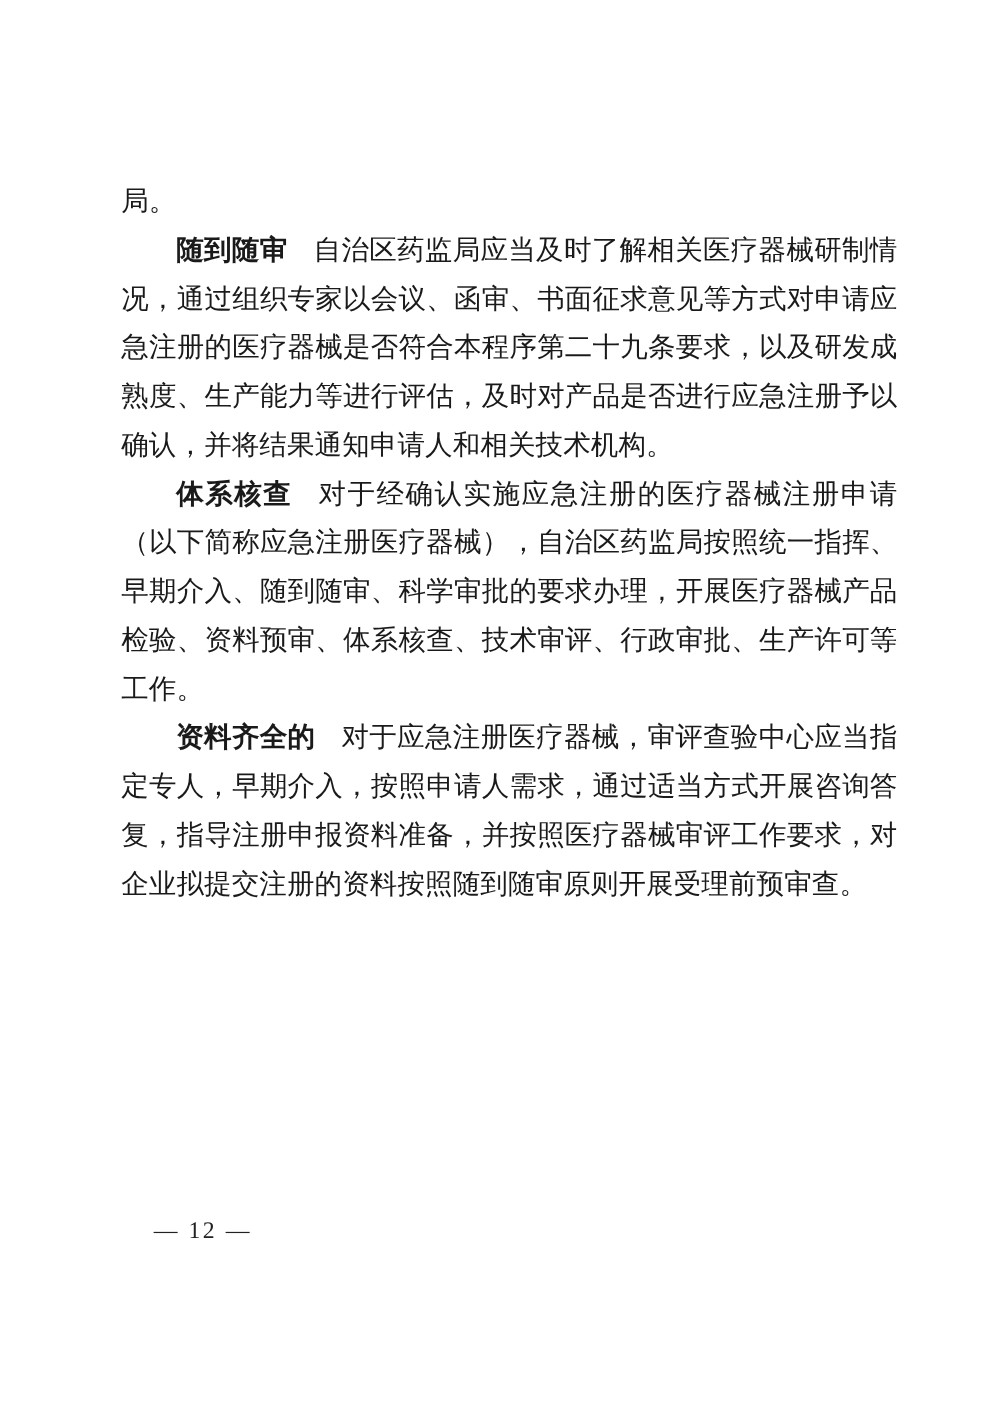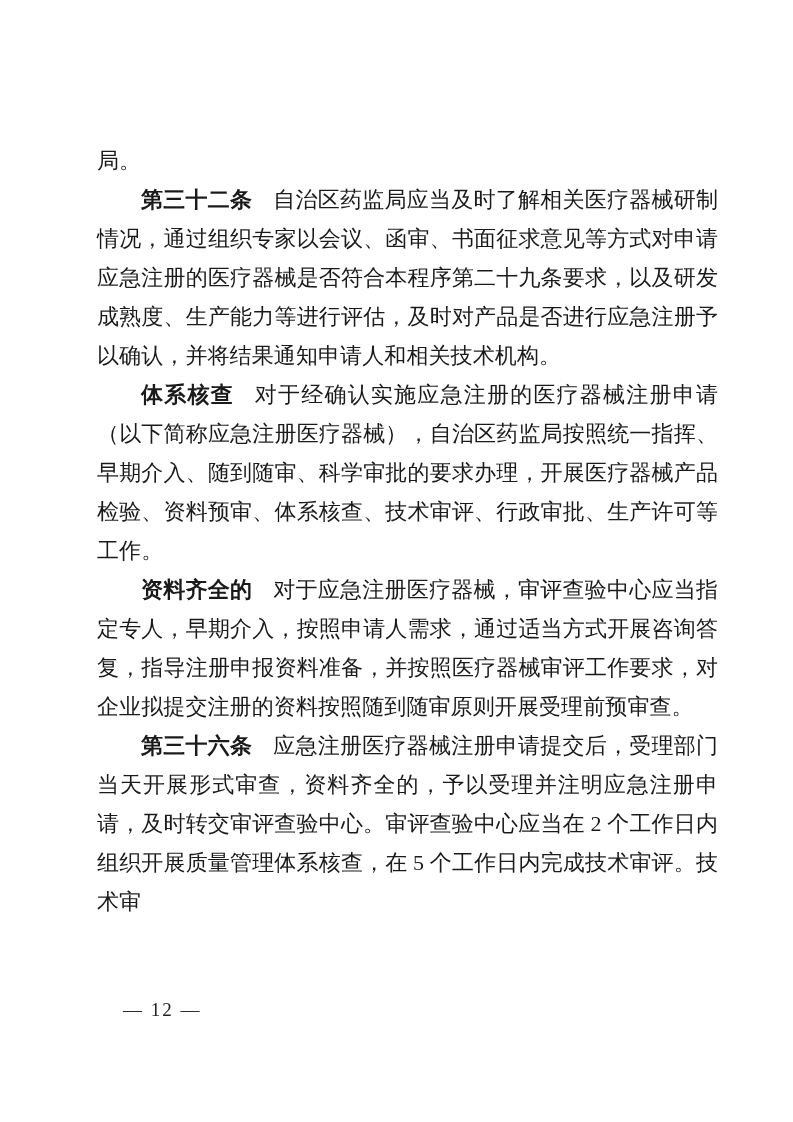--- a/index.html
+++ b/index.html
@@ -42,41 +42,40 @@
     font-weight: 700;
     margin-right: 0.95em;
   }
   .article-head:empty {
     display: none;
     margin-right: 0;
   }
   .footer {
     position: absolute;
     left: 123px;
-    top: 999px;
+    top: 974px;
     font-size: 19px;
     line-height: 22px;
     color: #222222;
     letter-spacing: 2px;
     white-space: pre;
   }
 </style>
 </head>
 <body>
 
 <div class="page">
   <div class="content">
 
     <p class="para no-indent"><span>局。</span></p>
 
-    <p class="para"><span class="article-head">第三十二条</span><span>自治区药监局应当及时了解相关医疗器械研制情况，通过组织专家以会议、函审、书面征求意见等方式对申请应急注册的医疗器械是否符合本程序第二十九条要求，以及研发成熟度、生产能力等进行评估，及时对产品是否进行应急注册予以确认，并将结果通知申请人和相关技术机构。</span></p>
+    <p class="para"><span class="article-head">随到随审</span><span>自治区药监局应当及时了解相关医疗器械研制情况，通过组织专家以会议、函审、书面征求意见等方式对申请应急注册的医疗器械是否符合本程序第二十九条要求，以及研发成熟度、生产能力等进行评估，及时对产品是否进行应急注册予以确认，并将结果通知申请人和相关技术机构。</span></p>
 
     <p class="para"><span class="article-head">体系核查</span><span>对于经确认实施应急注册的医疗器械注册申请（以下简称应急注册医疗器械），自治区药监局按照统一指挥、早期介入、随到随审、科学审批的要求办理，开展医疗器械产品检验、资料预审、体系核查、技术审评、行政审批、生产许可等工作。</span></p>
 
     <p class="para"><span class="article-head">资料齐全的</span><span>对于应急注册医疗器械，审评查验中心应当指定专人，早期介入，按照申请人需求，通过适当方式开展咨询答复，指导注册申报资料准备，并按照医疗器械审评工作要求，对企业拟提交注册的资料按照随到随审原则开展受理前预审查。</span></p>
 
 
-    <p class="para"><span class="article-head">第三十六条</span><span>应急注册医疗器械注册申请提交后，受理部门当天开展形式审查，资料齐全的，予以受理并注明应急注册申请，及时转交审评查验中心。审评查验中心应当在 2 个工作日内组织开展质量管理体系核查，在 5 个工作日内完成技术审评。技术审</span></p>
 
   </div>
 
   <div class="footer"><span>— 12 —</span></div>
 </div>
 
 </body></html>

